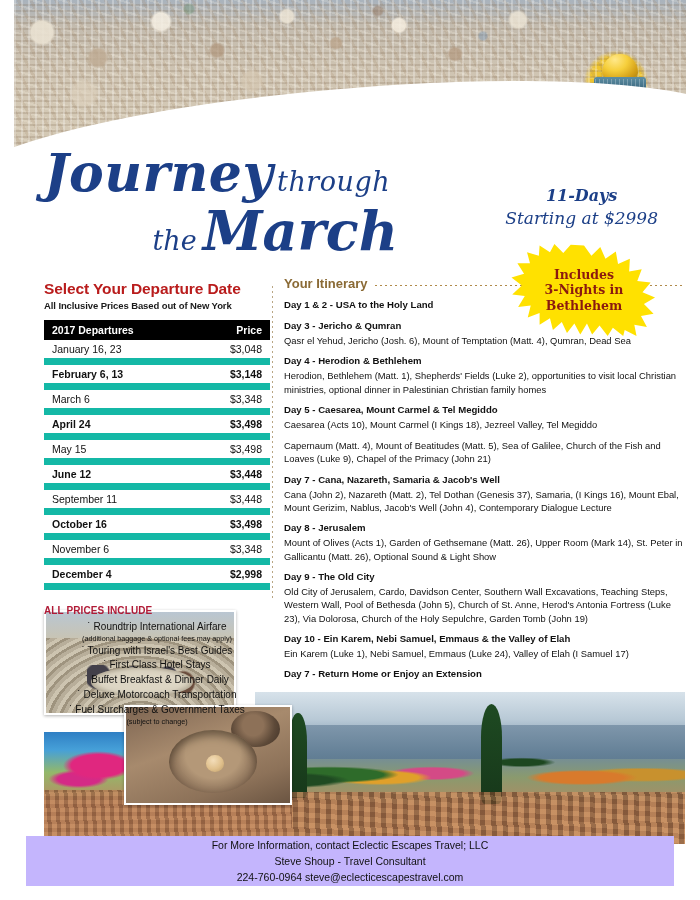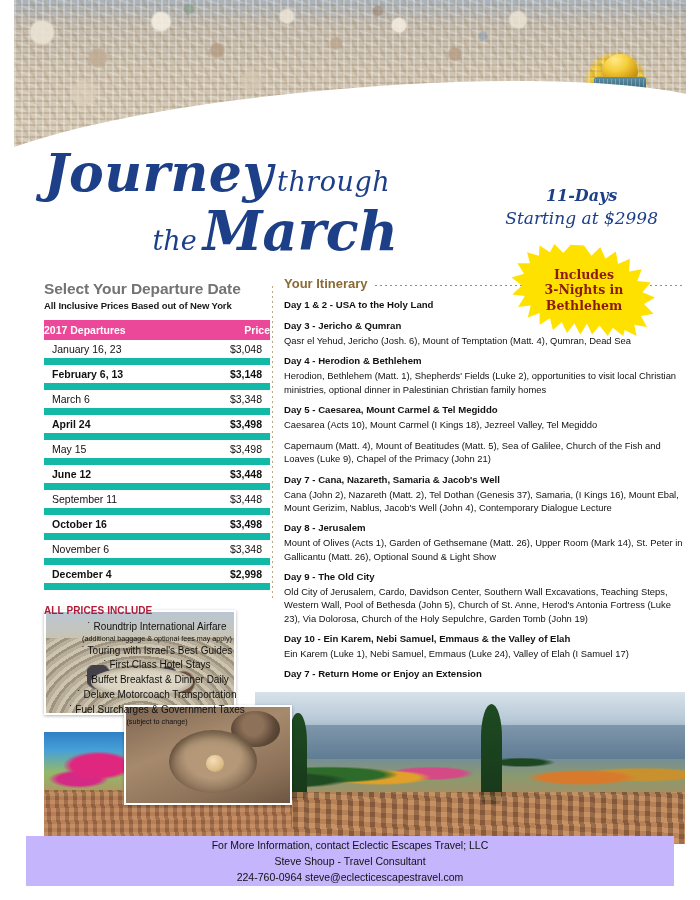--- a/index.html
+++ b/index.html
@@ -151,35 +151,35 @@
     font-weight: 700; font-size: 12.5px;
     color: #8b1a0f; line-height: 1.24;
     text-align: center;
   }
 
   
   .left-col {
     position: absolute; left: 44px; top: 280px; width: 226px; z-index: 4;
   }
   .select-heading {
-    font-size: 15.5px; font-weight: 700; color: #737373;
+    font-size: 15.5px; font-weight: 700; color: #b91c1c;
     letter-spacing: -.1px;
   }
   .select-sub {
     font-size: 9.5px; font-weight: 700; color: #1a1a1a;
     margin-top: 2px; letter-spacing: -.1px;
   }
   table.departures {
     margin-top: 9px; width: 100%; border-collapse: collapse;
     font-size: 10.5px; color: #111;
   }
   table.departures thead th {
-    background: #ec4899; color: #ffffff;
+    background: #000000; color: #ffffff;
     font-size: 10.5px; font-weight: 700;
-    padding: 4px 0; text-align: left;
+    padding: 4px 8px; text-align: left;
   }
   table.departures thead th.price-col { text-align: right; }
   table.departures tbody td {
     padding: 3px 8px; border-bottom: 7px solid #14b8a6;
   }
   table.departures tbody td.price { text-align: right; }
   table.departures tbody tr.bold td { font-weight: 700; }
 
   .include-title {
     margin-top: 15px; text-align: left;

